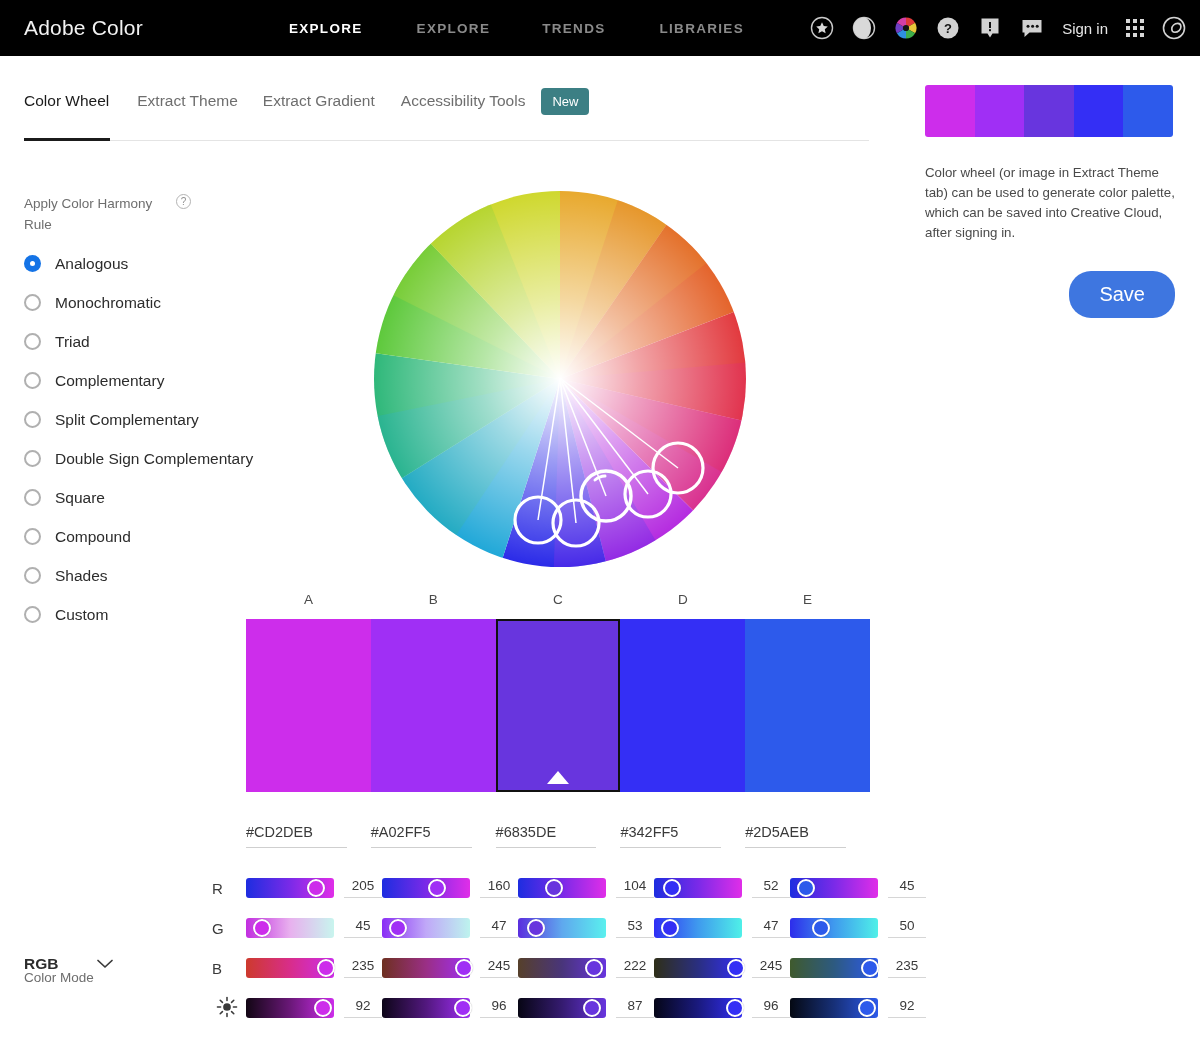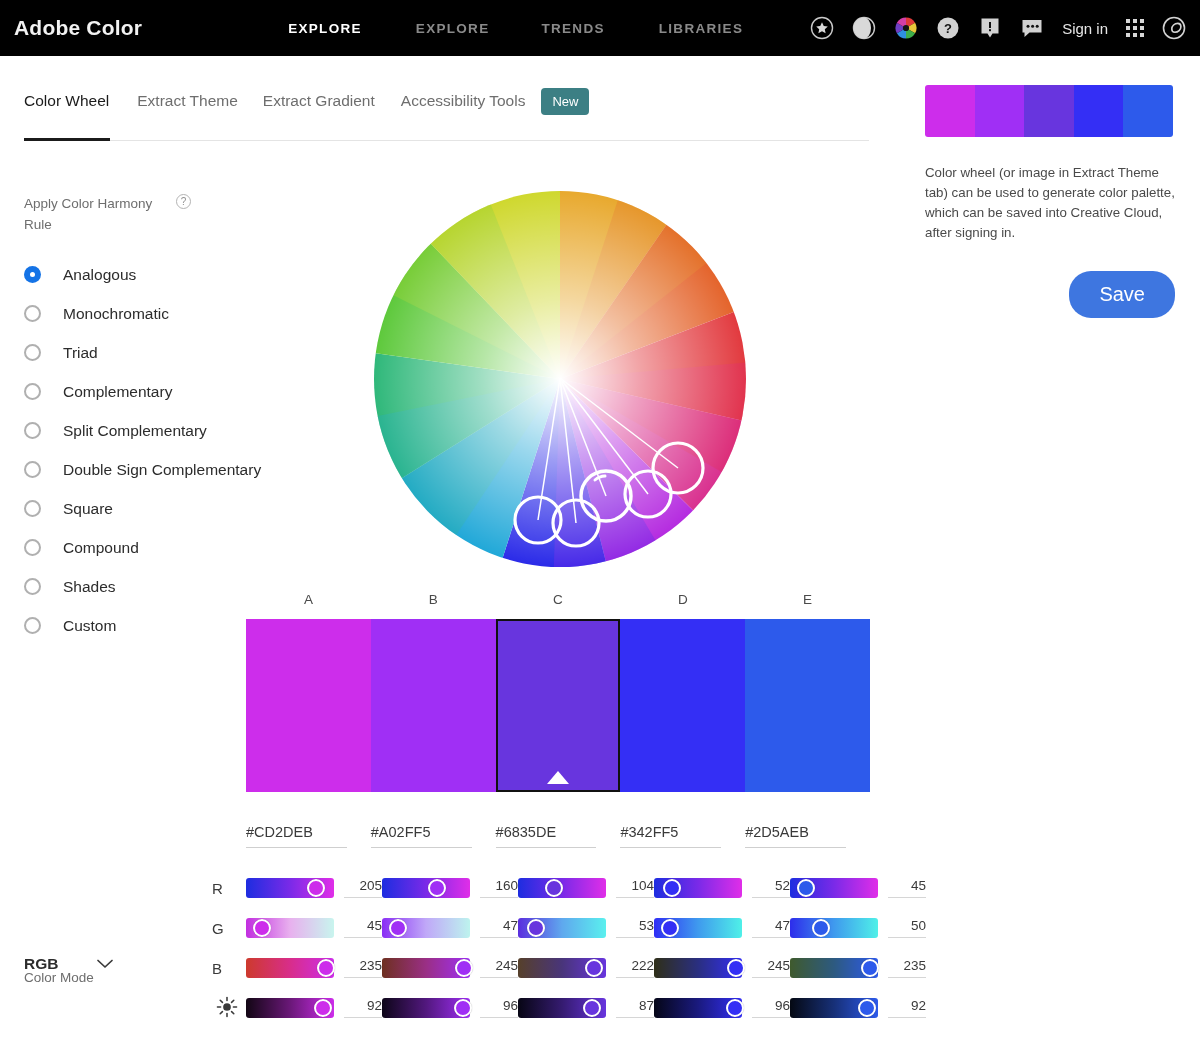--- a/index.html
+++ b/index.html
@@ -12,22 +12,22 @@
   }
 
   
   .topbar {
     position: absolute; top: 0; left: 0;
     width: 1200px; height: 56px;
     background: #000000;
     display: flex; align-items: center;
   }
   .brand {
-    color: #f2f2f2; font-size: 21px; font-weight: 700;
-    margin-left: 14px; letter-spacing: .2px; white-space: nowrap;
+    color: #f2f2f2; font-size: 21px; font-weight: 400;
+    margin-left: 24px; letter-spacing: .2px; white-space: nowrap;
   }
   .topnav { display: flex; align-items: center; margin-left: 146px; gap: 0; }
   .topnav-item {
     color: #8a8a8a; font-size: 13.5px; font-weight: 700;
     letter-spacing: 1.3px; padding: 0 0; white-space: nowrap;
     cursor: pointer;
   }
   .topnav-item.active { color: #ffffff; }
   .sp1 { width: 54px; } .sp2 { width: 52px; } .sp3 { width: 54px; }
 
@@ -70,21 +70,21 @@
   .harmony-label {
     position: absolute; top: 193px; left: 24px; width: 140px;
     font-size: 13.5px; color: #6e6e6e; line-height: 21px;
   }
   .help-icon {
     position: absolute; top: 194px; left: 176px;
     width: 15px; height: 15px; border: 1px solid #b4b4b4; border-radius: 50%;
     color: #909090; font-size: 10px; text-align: center; line-height: 13px; cursor: pointer;
   }
   .rules { position: absolute; top: 255px; left: 24px; width: 250px; }
-  .rule { display: flex; align-items: center; height: 39px; cursor: pointer; gap: 8px; }
+  .rule { display: flex; height: 39px; cursor: pointer; }
   .radio {
     width: 17px; height: 17px; border-radius: 50%;
     border: 2px solid #b0b0b0; background: #fff;
     display: inline-block; flex: none;
   }
   .rule.sel .radio { border: none; background: #1473e6; position: relative; }
   .rule.sel .radio::after {
     content: ""; position: absolute; left: 6px; top: 6px;
     width: 5px; height: 5px; border-radius: 50%; background: #fff;
   }
@@ -138,21 +138,21 @@
     width: 88px; height: 20px; border-radius: 3px; position: relative; flex: none; cursor: pointer;
   }
   .thumb {
     position: absolute; top: 50%; transform: translate(-50%,-50%);
     width: 18px; height: 18px; border-radius: 50%;
     border: 2px solid #ffffff; box-shadow: 0 0 1px rgba(0,0,0,.35);
   }
   .sval {
     width: 38px; flex: none; margin-left: 10px; font-size: 13.5px;
     color: #3a3a3a; padding-bottom: 4px; border-bottom: 1px solid #d6d6d6;
-    text-align: right; cursor: text;
+    text-align: center; cursor: text;
   }
   .sunicon { width: 22px; height: 22px; margin-left: 4px; }
 
   
   .rpanel { position: absolute; top: 85px; left: 925px; width: 250px; }
   .rstrip { display: flex; width: 248px; height: 52px; border-radius: 3px; overflow: hidden; }
   .rstrip div { flex: 1; }
   .rtext { margin-top: 26px; font-size: 13.3px; line-height: 20px; color: #4a4a4a; }
   .rtext.second { margin-top: 18px; }
   .savewrap { margin-top: 28px; display: flex; justify-content: flex-end; }

